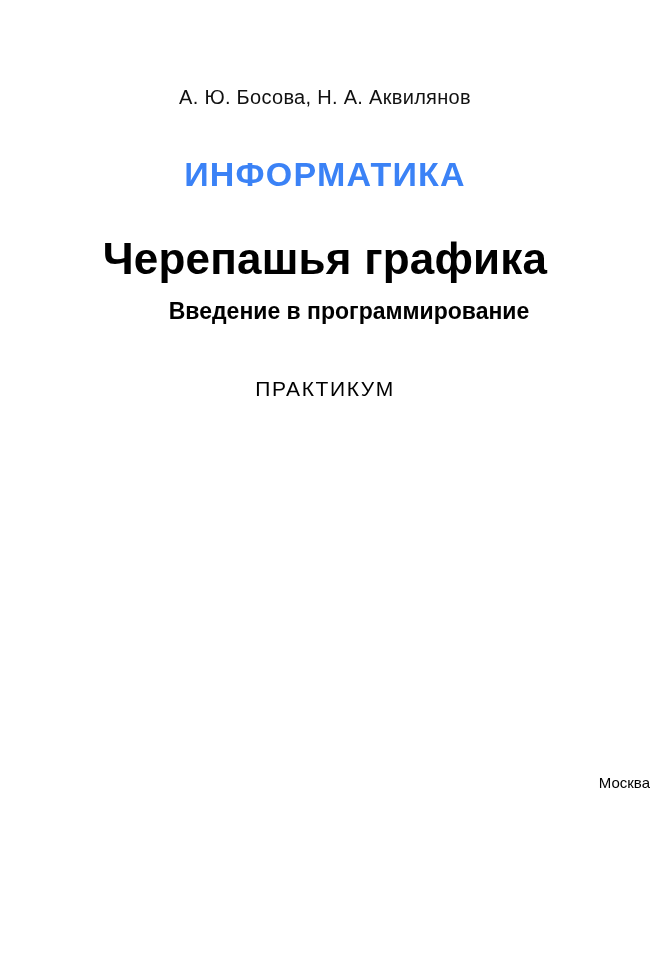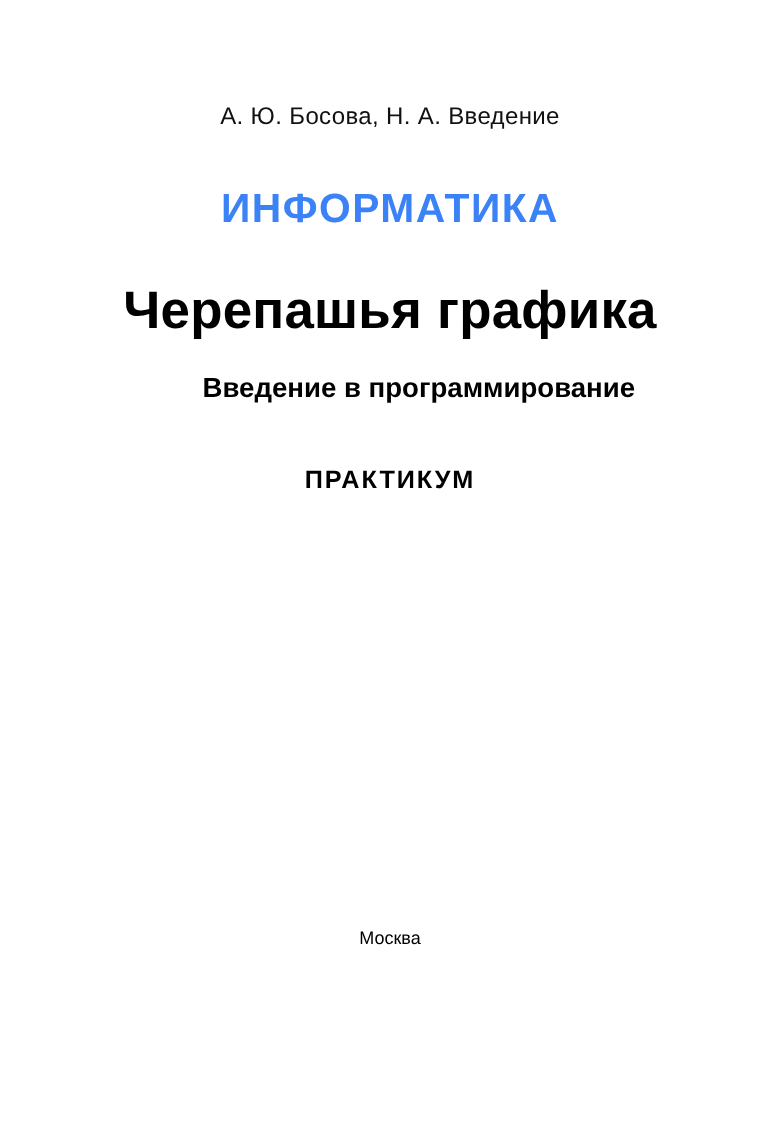--- a/index.html
+++ b/index.html
@@ -42,62 +42,62 @@
     color: #3b82f6;
   }
   .main-title {
     margin-top: 40px;
     font-size: 44px;
     font-weight: bold;
     letter-spacing: 0.2px;
     color: #000000;
   }
   .subtitle {
-    margin-top: 26px;
+    margin-top: 14px;
     font-size: 23px;
     font-weight: bold;
     line-height: 1.18;
     color: #000000;
     padding-left: 48px;
   }
   .grades {
     margin-top: 42px;
     font-size: 29px;
     font-weight: bold;
     letter-spacing: 0.5px;
     color: #000000;
   }
   .booktype {
     margin-top: 52px;
     font-size: 21px;
-    font-weight: bold;
+    font-weight: normal;
     letter-spacing: 1.6px;
     color: #000000;
   }
   .imprint {
     position: absolute;
     left: 0;
     top: 772px;
     width: 650px;
-    text-align: center;
+    text-align: right;
     font-size: 15px;
     line-height: 1.42;
     color: #000000;
   }
   .imprint div {
     display: block;
   }
 </style>
 </head>
 <body>
 
 <div class="page">
 
   <div class="block-top">
-    <div class="authors">А. Ю. Босова,  Н. А. Введение</div>
+    <div class="authors">А. Ю. Босова,  Н. А. Аквилянов</div>
 
     <div class="subject-title">ИНФОРМАТИКА</div>
 
     <div class="main-title">Черепашья графика</div>
 
     <div class="subtitle">
       <div>Введение в программирование</div>
     </div>
 
 

